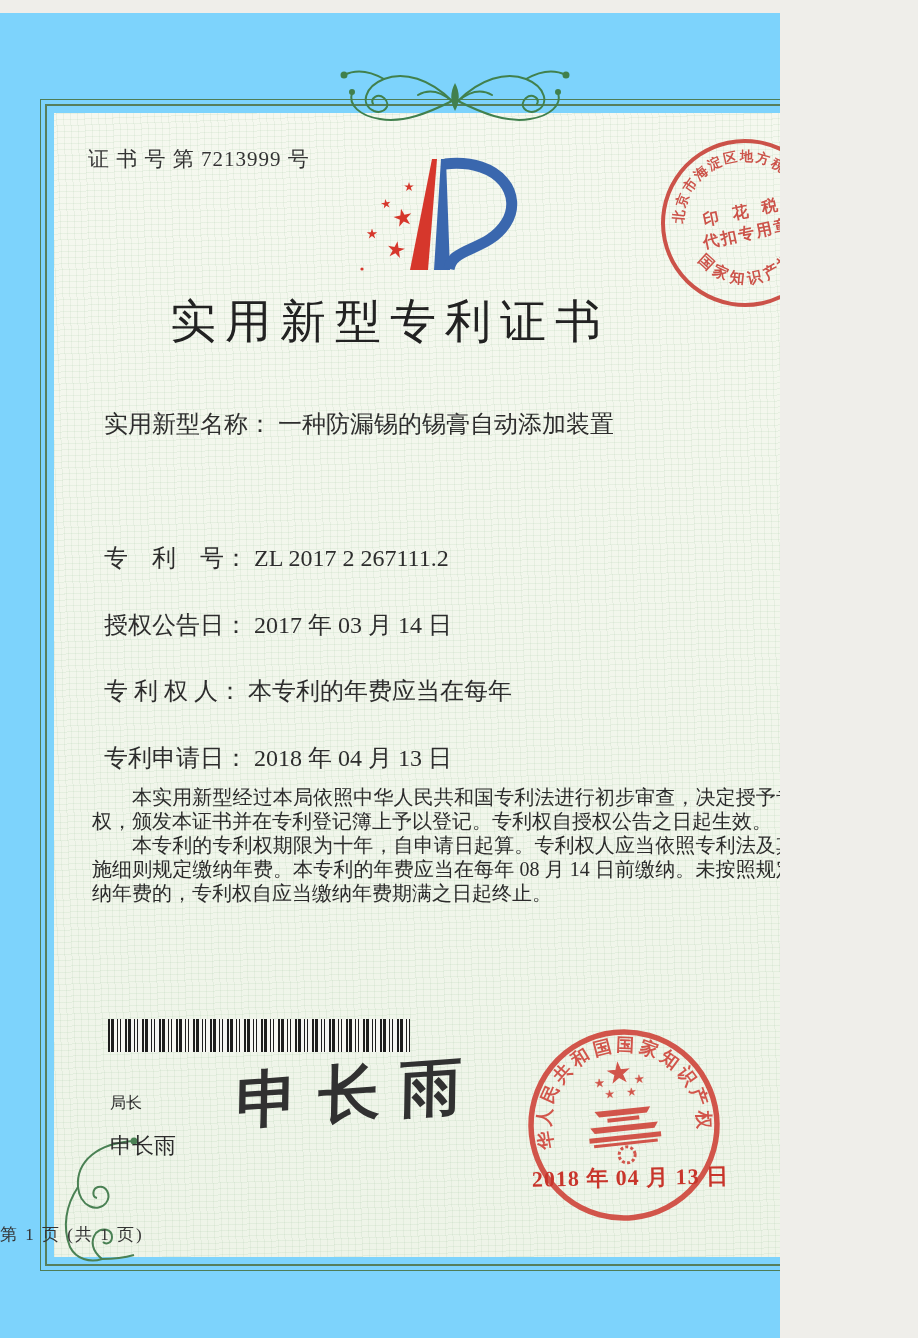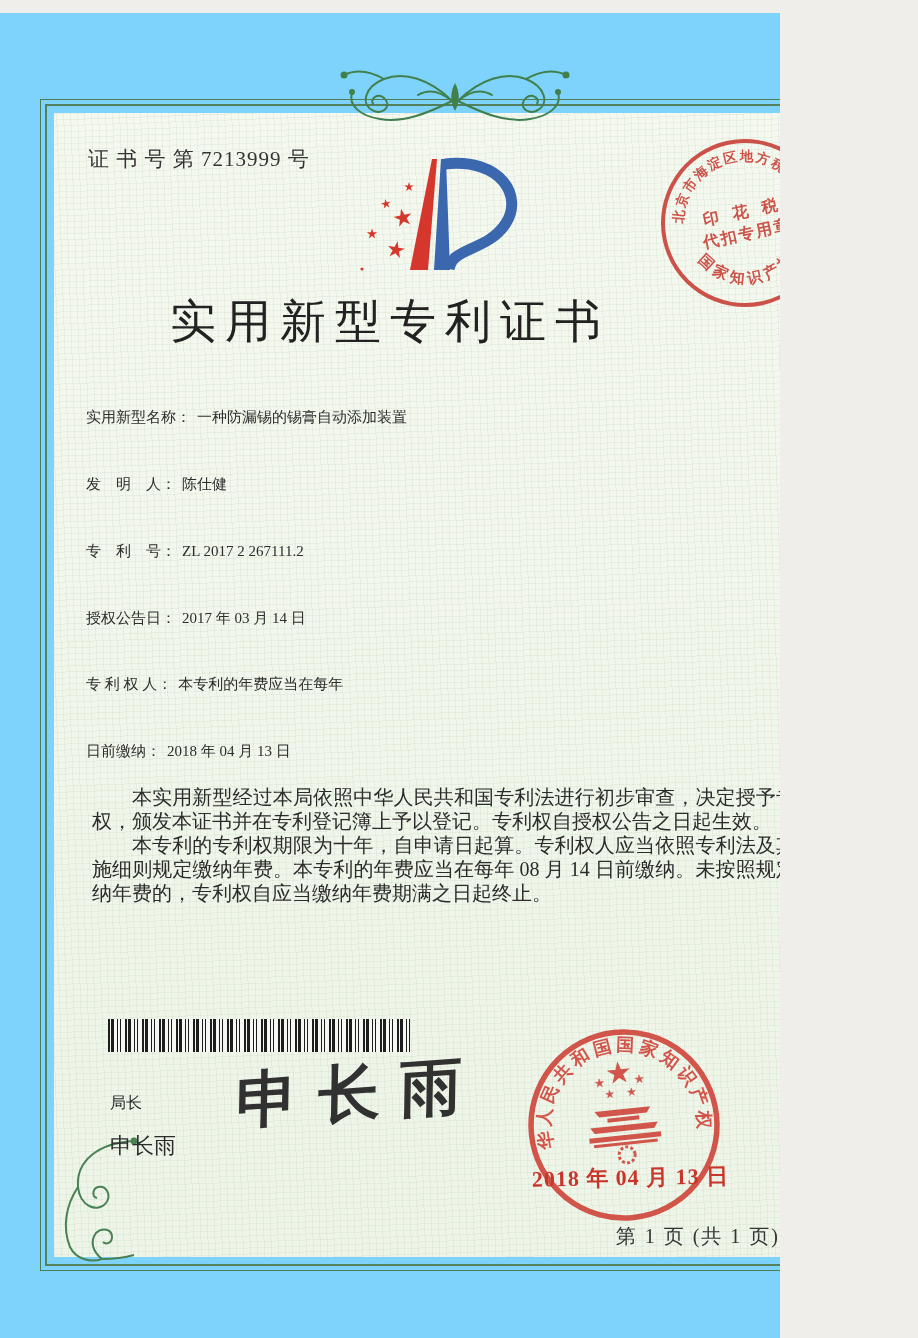--- a/index.html
+++ b/index.html
@@ -21,21 +21,21 @@
   .corner.br{left:778px;top:1122px;transform:scaleX(-1);}
 
   .cert-number{position:absolute;left:88px;top:132px;font-size:21px;letter-spacing:1px;color:#333;z-index:4;}
 
   .logo{position:absolute;left:352px;top:144px;width:170px;height:122px;z-index:4;}
 
   .tax-stamp{position:absolute;left:655px;top:120px;width:180px;height:180px;transform:rotate(-12deg);opacity:.92;z-index:4;}
   .tax-stamp text{fill:#c9453c;font-family:"Liberation Serif",serif;font-weight:bold;}
 
   .title{position:absolute;left:0;top:278px;width:100%;text-align:center;font-size:46px;font-weight:400;letter-spacing:9px;color:#222;z-index:4;}
-  .field{position:absolute;left:86px;font-size:15px;color:#2d2d2d;white-space:nowrap;z-index:4;}
+  .field{position:absolute;left:104px;font-size:24px;color:#2d2d2d;white-space:nowrap;z-index:4;}
   .field .lbl{color:#2d2d2d;}
   .field .val{margin-left:6px;}
   .f0{top:395px;} .f1{top:462px;} .f2{top:529px;} .f3{top:596px;} .f4{top:662px;} .f5{top:729px;}
 
   .body-text{position:absolute;left:92px;top:772px;width:724px;font-size:20px;line-height:24px;text-align:justify;color:#2b2b2b;z-index:4;}
   .body-text p{margin:0;text-indent:2em;}
 
   .barcode{position:absolute;left:108px;top:1006px;width:302px;height:33px;z-index:4;
     background:repeating-linear-gradient(90deg,
       #1d1d1d 0 2px,#f6f6f2 2px 3px,
@@ -46,21 +46,21 @@
   .director-title{position:absolute;left:110px;top:1080px;font-size:16px;color:#2c2c2c;font-family:"Liberation Sans","DejaVu Sans",sans-serif;z-index:4;text-align:right;}
   .director-name{position:absolute;left:110px;top:1118px;font-size:22px;color:#2c2c2c;font-family:"Liberation Sans","DejaVu Sans",sans-serif;z-index:4;}
 
   .signature{position:absolute;left:236px;top:1038px;font-size:62px;font-weight:700;letter-spacing:20px;color:#313131;transform:rotate(-4deg) skewX(-5deg);z-index:5;}
 
   .seal{position:absolute;left:524px;top:1012px;width:200px;height:200px;transform:rotate(-6deg);opacity:.9;z-index:4;}
   .seal text{fill:#cf443a;font-family:"Liberation Serif",serif;font-weight:bold;}
 
   .seal-date{position:absolute;left:528px;top:1150px;width:205px;text-align:center;font-size:22px;font-weight:700;color:#c8352b;letter-spacing:1px;z-index:6;transform:rotate(-1deg);}
 
-  .page-footer{position:absolute;left:0;top:1210px;width:100%;text-align:right;font-size:20px;letter-spacing:2px;color:#333;z-index:4;}
+  .page-footer{position:absolute;left:0;top:1210px;width:100%;text-align:left;font-size:17px;letter-spacing:2px;color:#333;z-index:4;}
 </style>
 </head>
 <body>
 
 <div class="page">
 
   <svg width="0" height="0" style="position:absolute">
     <defs>
       <path id="star5" d="M0,-10 L2.23,-3.07 L9.51,-3.09 L3.61,1.17 L5.88,8.09 L0,3.8 L-5.88,8.09 L-3.61,1.17 L-9.51,-3.09 L-2.23,-3.07 Z"></path>
       <g id="corner-orn" stroke="#4a8154" fill="none" stroke-width="2">
@@ -131,34 +131,31 @@
     <text font-size="15" letter-spacing="4">
       <textPath href="#taxBotArc" startOffset="50%" text-anchor="middle">国家知识产权局</textPath>
     </text>
   </svg>
 
   <div class="title">实用新型专利证书</div>
 
   <div class="field f0">
     <span class="lbl">实用新型名称：</span><span class="val">一种防漏锡的锡膏自动添加装置</span>
   </div>
-  <div class="field f1">
-    <span class="lbl">发　明　人：</span><span class="val">陈仕健</span>
-  </div>
   <div class="field f2">
     <span class="lbl">专　利　号：</span><span class="val">ZL 2017 2 267111.2</span>
   </div>
   <div class="field f3">
     <span class="lbl">授权公告日：</span><span class="val">2017 年 03 月 14 日</span>
   </div>
   <div class="field f4">
     <span class="lbl">专 利 权 人：</span><span class="val">本专利的年费应当在每年</span>
   </div>
   <div class="field f5">
-    <span class="lbl">日前缴纳：</span><span class="val">2018 年 04 月 13 日</span>
+    <span class="lbl">专利申请日：</span><span class="val">2018 年 04 月 13 日</span>
   </div>
 
   <div class="body-text">
     <p>本实用新型经过本局依照中华人民共和国专利法进行初步审查，决定授予专利权，颁发本证书并在专利登记簿上予以登记。专利权自授权公告之日起生效。</p>
     <p>本专利的专利权期限为十年，自申请日起算。专利权人应当依照专利法及其实施细则规定缴纳年费。本专利的年费应当在每年 08 月 14 日前缴纳。未按照规定缴纳年费的，专利权自应当缴纳年费期满之日起终止。</p>
   </div>
 
   <div class="barcode"></div>
 
   <div class="director-title">局长</div>

